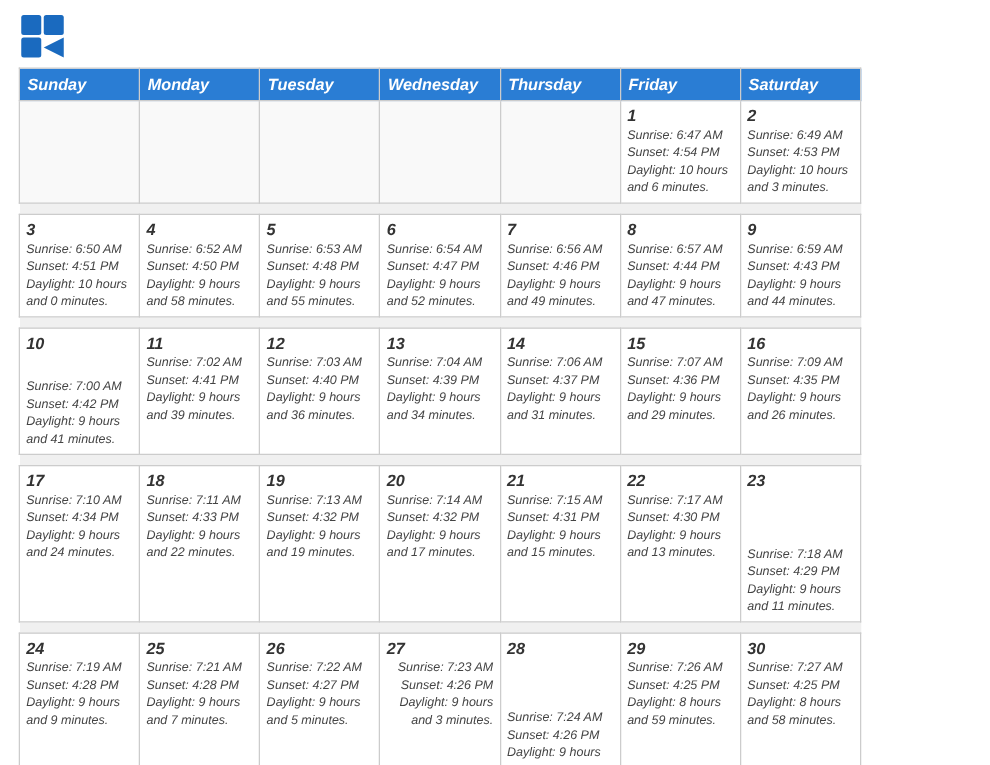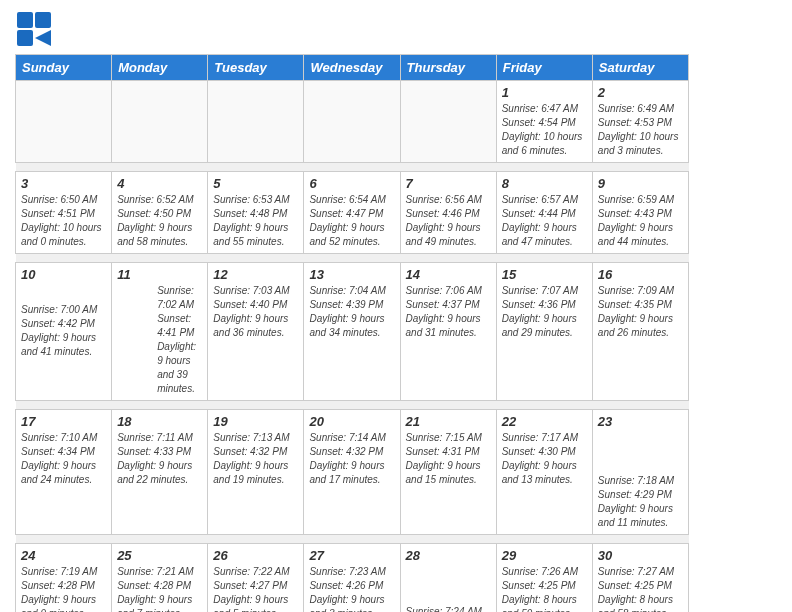--- a/index.html
+++ b/index.html
@@ -136,21 +136,21 @@
         <tr>
           <td>
             <div class="day-num">10</div>
             <div class="day-info" style="white-space: pre-line; margin-top: 21px;">Sunrise: 7:00 AM
 Sunset: 4:42 PM
 Daylight: 9 hours
 and 41 minutes.</div>
           </td>
           <td>
             <div class="day-num">11</div>
-            <div class="day-info" style="white-space: pre-line; margin-left: 40px;">Sunrise: 7:02 AM
+            <div class="day-info" style="white-space: pre-line;">Sunrise: 7:02 AM
 Sunset: 4:41 PM
 Daylight: 9 hours
 and 39 minutes.</div>
           </td>
           <td>
             <div class="day-num">12</div>
             <div class="day-info" style="white-space: pre-line;">Sunrise: 7:03 AM
 Sunset: 4:40 PM
 Daylight: 9 hours
 and 36 minutes.</div>
@@ -258,21 +258,21 @@
           </td>
           <td>
             <div class="day-num">26</div>
             <div class="day-info" style="white-space: pre-line;">Sunrise: 7:22 AM
 Sunset: 4:27 PM
 Daylight: 9 hours
 and 5 minutes.</div>
           </td>
           <td>
             <div class="day-num">27</div>
-            <div class="day-info" style="white-space: pre-line;">Sunrise: 7:23 AM
+            <div class="day-info" style="white-space: pre-line; text-align: right;">Sunrise: 7:23 AM
 Sunset: 4:26 PM
 Daylight: 9 hours
 and 3 minutes.</div>
           </td>
           <td>
             <div class="day-num">28</div>
             <div class="day-info" style="white-space: pre-line; margin-top: 42px;">Sunrise: 7:24 AM
 Sunset: 4:26 PM
 Daylight: 9 hours
 and 1 minute.</div>

